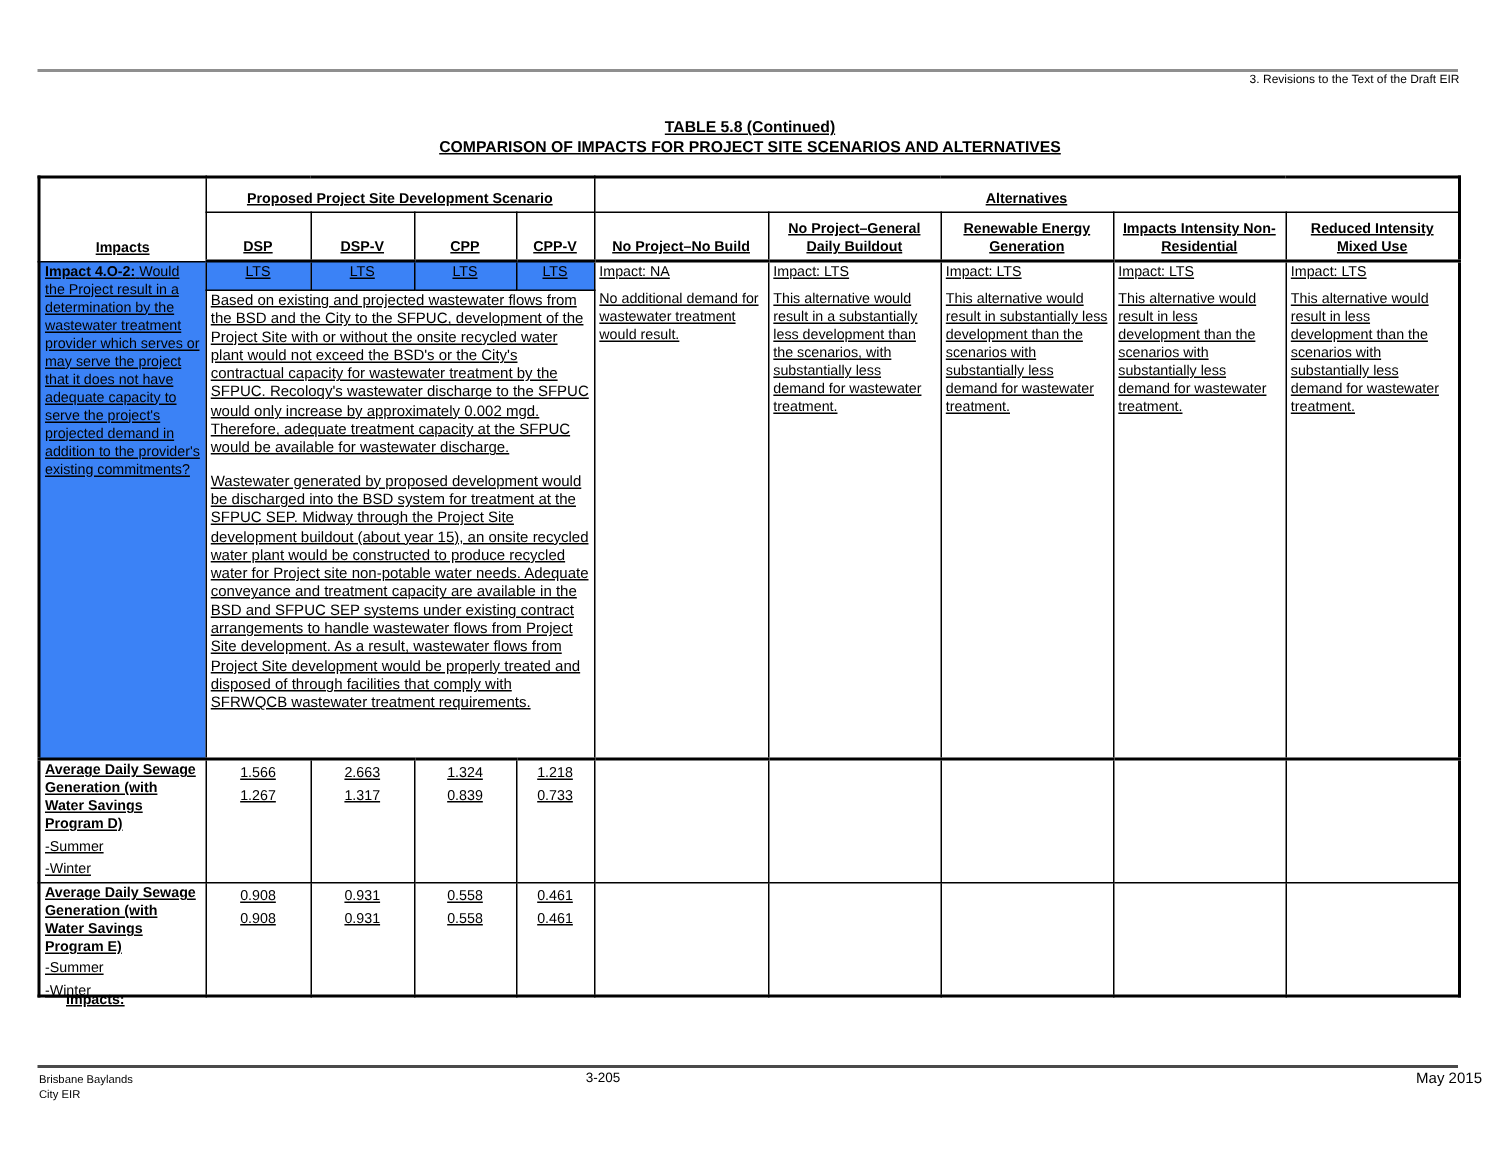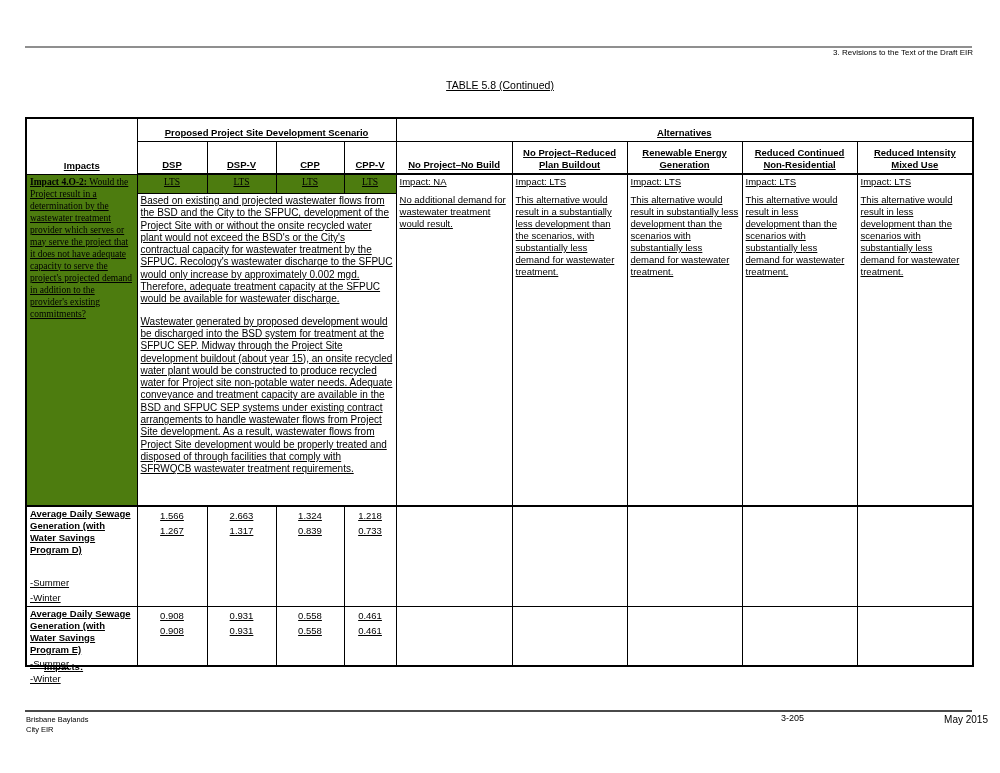--- a/index.html
+++ b/index.html
@@ -8,73 +8,74 @@
     font-family:"Liberation Sans", sans-serif;position:relative;overflow:hidden;
   }
   .u{text-decoration:underline;}
 
   
   .running-header{position:absolute;top:48px;right:27px;font-size:8px;line-height:10px;}
   .top-rule{position:absolute;top:46px;left:25px;width:947px;height:2px;background:#8f8f8f;}
 
   
   .title-block{position:absolute;top:79px;left:0;width:1000px;text-align:center;
-    font-weight:normal;font-size:10.5px;line-height:13px;}
+    font-weight:bold;font-size:10.5px;line-height:13px;}
 
   
   table.main{position:absolute;top:117px;left:25px;width:947px;border-collapse:collapse;
     table-layout:fixed;border:2px solid #000;}
   table.main th, table.main td{border:1px solid #000;padding:1px 3px;vertical-align:top;
     font-size:9.5px;line-height:12px;word-wrap:break-word;}
   table.main th{font-weight:bold;text-align:center;vertical-align:bottom;padding-bottom:2px;}
   tr.hdr1 th{height:19px;}
   tr.hdr2 th{border-bottom:2.5px solid #000;height:28px;}
-  .gray{background:#4d7c0f;font-family:Liberation Serif, serif;}
+  .gray{background:#3b82f6;}
   .lts-cell{text-align:center;vertical-align:middle;height:16px;}
   .impact-cell{vertical-align:middle;padding:2px 3px;}
   .alt-cell{vertical-align:top;padding-top:2px;}
   .alt-cell .impact-line{margin-bottom:6px;}
   .discussion{vertical-align:top;padding:2px 4px;}
   .discussion p{margin:0 0 10px 0;font-size:10px;line-height:12.3px;}
   .discussion p:last-child{margin-bottom:2px;}
   tr.group-first td{border-top:2px solid #000;}
-  .glwrap{display:flex;flex-direction:column;justify-content:space-between;height:97px;}
-  .glwrap2{height:56px;}
+  .glwrap{display:flex;flex-direction:column;justify-content:space-between;height:79px;}
+  .glwrap2{height:72px;}
   .gl-header{font-weight:bold;}
   .gl-season{line-height:15px;}
   td.val{text-align:center;vertical-align:bottom;padding-bottom:2px;}
   td.val .num{line-height:15px;}
 
   
   .legend{position:absolute;top:661px;left:44px;width:947px;font-size:9.5px;}
   .legend-head{font-weight:bold;margin-bottom:4px;}
   .legend-cols{position:relative;height:26px;line-height:13px;}
   .lc{position:absolute;top:0;}
   .lc1{left:0;}
   .lc2{left:183px;}
   .lc3{left:376px;}
 
   
   .footer-rule{position:absolute;top:710px;left:25px;width:947px;height:2px;background:#4a4a4a;}
   .footer-left{position:absolute;top:715px;left:26px;font-size:7.5px;line-height:9.5px;}
-  .footer-center{position:absolute;top:713px;left:0;width:804px;text-align:right;font-size:9px;}
+  .footer-center{position:absolute;top:713px;left:0;width:804px;text-align:center;font-size:9px;}
   .footer-right{position:absolute;top:714px;right:12px;font-size:10px;}
 </style>
 </head>
 <body>
 
 <div class="page">
 
   <div class="running-header">
     <span>3. Revisions to the Text of the Draft EIR</span>
   </div>
   <div class="top-rule"></div>
 
   <div class="title-block">
     <div><span class="u">TABLE 5.8 (Continued)</span></div>
+    <div><span class="u">COMPARISON OF IMPACTS FOR PROJECT SITE SCENARIOS AND ALTERNATIVES</span></div>
   </div>
 
   <table class="main">
     <colgroup>
       <col style="width:111px">
         <col style="width:70px">
         <col style="width:69px">
         <col style="width:68px">
         <col style="width:52px">
       <col style="width:116px">
@@ -90,23 +91,23 @@
       <th colspan="4"><span class="u">Proposed Project Site Development Scenario</span></th>
       <th colspan="5"><span class="u">Alternatives</span></th>
     </tr>
 
     <tr class="hdr2">
       <th><span class="u">DSP</span></th>
       <th><span class="u">DSP-V</span></th>
       <th><span class="u">CPP</span></th>
       <th><span class="u">CPP-V</span></th>
       <th><span class="u">No Project–No Build</span></th>
-      <th><span class="u">No Project–Reduced Plan Buildout</span></th>
+      <th><span class="u">No Project–General Daily Buildout</span></th>
       <th><span class="u">Renewable Energy Generation</span></th>
-      <th><span class="u">Reduced Continued Non-Residential</span></th>
+      <th><span class="u">Impacts Intensity Non-Residential</span></th>
       <th><span class="u">Reduced Intensity Mixed Use</span></th>
     </tr>
 
     <tr>
       <td rowspan="2" class="impact-cell gray">
         <span class="u"><b>Impact 4.O-2:</b>
         <span>Would the Project result in a determination by the wastewater treatment provider which serves or may serve the project that it does not have adequate capacity to serve the project's projected demand in addition to the provider's existing commitments?</span></span>
       </td>
       <td class="lts-cell gray"><span class="u">LTS</span></td>
       <td class="lts-cell gray"><span class="u">LTS</span></td>

